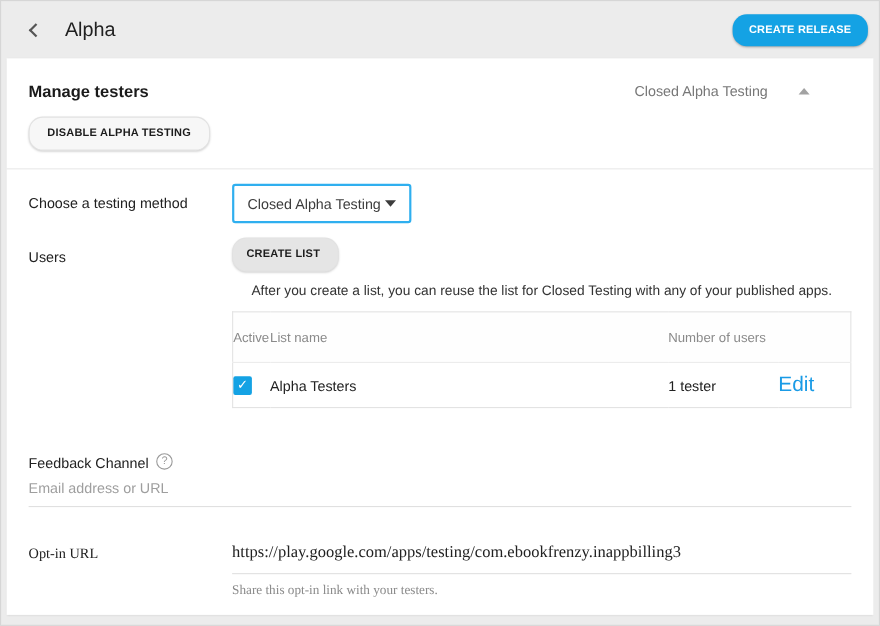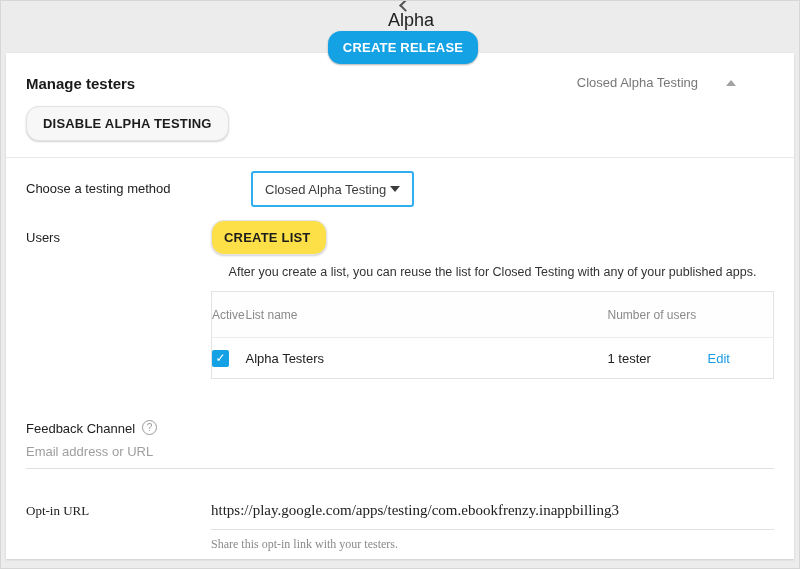--- a/index.html
+++ b/index.html
@@ -9,21 +9,20 @@
     background: #ececec;
     color: #212121;
     border: 1px solid #d6d6d6;
   }
   
   .topbar {
     height: 52px;
     display: flex;
     align-items: center;
     padding: 0 10px 0 16px;
-    flex-direction: column;
   }
   .back-btn {
     width: 26px; height: 26px;
     display: flex; align-items: center; justify-content: center;
     cursor: pointer;
   }
   .back-chevron {
     width: 9px; height: 9px;
     border-left: 2px solid #555;
     border-bottom: 2px solid #555;
@@ -35,21 +34,21 @@
     color: #212121;
     margin-left: 16px;
     font-weight: 400;
   }
   .spacer { flex: 1; }
   .btn {
     border: none;
     border-radius: 13px;
     font-family: "Liberation Sans", sans-serif;
     font-weight: bold;
-    font-size: 13px;
+    font-size: 10px;
     cursor: pointer;
     letter-spacing: 0.2px;
   }
   .btn-primary {
     background: #14a2e4;
     color: #ffffff;
     padding: 9px 15px;
     box-shadow: 0 1px 2px rgba(0,0,0,0.30);
   }
   .btn-flat {
@@ -102,21 +101,21 @@
   .form-label {
     width: 185px;
     flex: none;
     font-size: 13px;
     color: #212121;
     padding-top: 10px;
     display: flex;
     align-items: flex-start;
   }
   .form-control { flex: 1; }
-  .row-method { margin-top: 13px; gap: 40px; }
+  .row-method { margin-top: 13px; }
   .select-box {
     width: 163px; height: 36px;
     border: 2px solid #2fafef;
     border-radius: 3px;
     background: #fff;
     display: flex;
     align-items: center;
     justify-content: space-between;
     padding: 0 12px;
     font-size: 13px;
@@ -162,21 +161,21 @@
   .td-check { padding-left: 20px; }
   .checkbox {
     width: 17px; height: 17px;
     background: #14a2e4;
     border-radius: 2px;
     display: flex; align-items: center; justify-content: center;
     color: #fff;
     font-size: 12px;
     cursor: pointer;
   }
-  .td-edit a { font-size: 13px; margin-top: 20px; }
+  .td-edit a { font-size: 19px; margin-top: 20px; }
   
   .row-feedback { margin-top: 32px; flex-direction: column; }
   .help-circle {
     width: 15px; height: 15px;
     border: 1px solid #9a9a9a;
     border-radius: 50%;
     color: #9a9a9a;
     font-size: 10px;
     display: inline-flex;
     align-items: center; justify-content: center;
@@ -238,21 +237,21 @@
       <div class="select-box">
         <span>Closed Alpha Testing</span>
         <span class="caret-down"></span>
       </div>
     </div>
   </div>
 
   <div class="form-row row-users">
     <div class="form-label">Users</div>
     <div class="form-control">
-      <button class="btn btn-flat" style="background:#fde047;padding-left:12px;">CREATE LIST</button>
+      <button class="btn btn-flat" style="background:#e5e5e5;padding-left:12px;">CREATE LIST</button>
       <div class="helper-text">After you create a list, you can reuse the list for Closed Testing with any of your published apps.</div>
 
       <table class="tester-table">
         <thead>
           <tr>
             <th class="th-active">Active</th>
             <th class="th-name">List name</th>
             <th class="th-users">Number of users</th>
             <th class="th-edit"></th>
           </tr>

